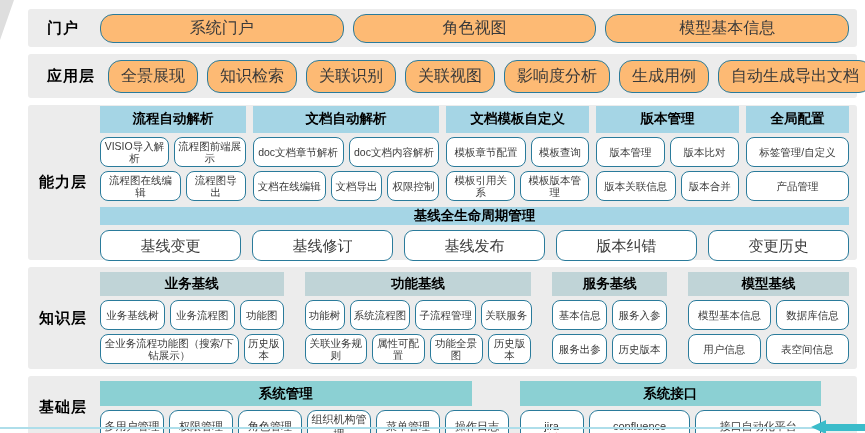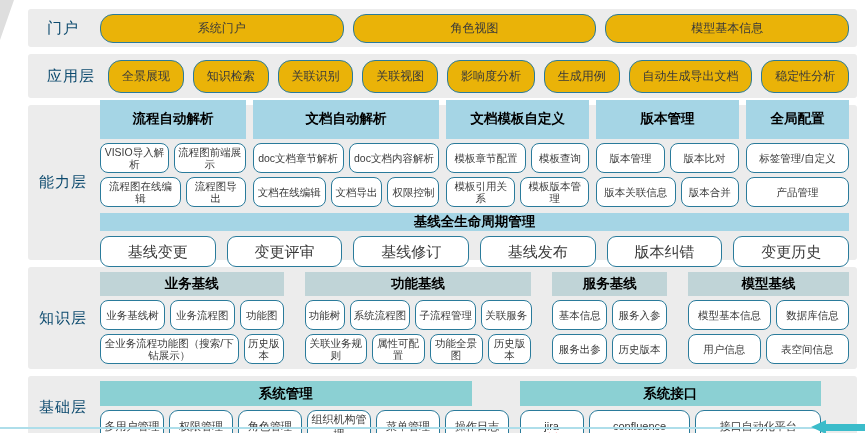--- a/index.html
+++ b/index.html
@@ -12,32 +12,32 @@
   #diagram{
     position:absolute;left:28px;top:9px;width:829px;
     display:flex;flex-direction:column;gap:7px;
   }
   .band{
     background:#ececec;border-radius:3px;
     display:flex;align-items:stretch;
   }
   .layer-label{
     flex:0 0 70px;display:flex;align-items:center;justify-content:center;
-    font-weight:normal;font-size:15px;color:#0c4a6e;letter-spacing:1px;
+    font-weight:bold;font-size:15px;color:#000000;letter-spacing:1px;
   }
   .band-content{
     flex:1;display:flex;flex-direction:column;justify-content:center;
     padding:5px 8px 5px 2px;min-width:0;
   }
   
   .pill-row{display:flex;gap:9px;}
   .pill{
-    background:#eab308;border:1.6px solid #2a7b9b;border-radius:13px;
+    background:#fdba74;border:1.6px solid #2a7b9b;border-radius:13px;
     display:flex;align-items:center;justify-content:center;
-    font-size:12px;color:#3a3a3a;white-space:nowrap;
+    font-size:16px;color:#3a3a3a;white-space:nowrap;
   }
   .band-portal{height:38px;}
   .band-portal .pill{flex:1 1 0;height:27px;}
   .band-application{height:44px;padding-left:8px;}
   .band-application .pill{flex:1 1 auto;height:31px;padding:0 12px;}
   
   .groups-row{display:flex;gap:7px;align-items:stretch;}
   .group{display:flex;flex-direction:column;gap:4px;min-width:0;}
   .group-header{
     display:flex;align-items:center;justify-content:center;
@@ -45,21 +45,21 @@
   }
   .btn-row{display:flex;gap:5px;flex:1;}
   .sbtn{
     flex:1 1 auto;background:#fff;border:1.5px solid #2a7b9b;border-radius:8px;
     display:flex;align-items:center;justify-content:center;text-align:center;
     font-size:10.5px;color:#3a3a3a;line-height:1.15;padding:2px 3px;min-height:23px;
   }
   
   .band-capability{height:155px;}
   .band-capability .band-content{padding-top:7px;}
-  .band-capability .group-header{background:#a5d5e5;height:39px;}
+  .band-capability .group-header{background:#a5d5e5;height:27px;}
   .band-capability .groups-row .group:nth-child(1){flex:150 1 0;}
   .band-capability .groups-row .group:nth-child(2){flex:192 1 0;}
   .band-capability .groups-row .group:nth-child(3){flex:147 1 0;}
   .band-capability .groups-row .group:nth-child(4){flex:147 1 0;}
   .band-capability .groups-row .group:nth-child(5){flex:106 1 0;}
   .baseline-header{
     background:#a5d5e5;height:21px;margin-top:6px;
     display:flex;align-items:center;justify-content:center;
     font-weight:bold;font-size:13.5px;color:#000;
   }
@@ -187,21 +187,20 @@
               <div class="sbtn">标签管理/自定义</div>
             </div>
             <div class="btn-row">
               <div class="sbtn">产品管理</div>
             </div>
           </div>
         </div>
         <div class="baseline-header">基线全生命周期管理</div>
         <div class="baseline-row">
           <div class="sbtn">基线变更</div>
-          <div class="sbtn">变更评审</div>
           <div class="sbtn">基线修订</div>
           <div class="sbtn">基线发布</div>
           <div class="sbtn">版本纠错</div>
           <div class="sbtn">变更历史</div>
         </div>
       </div>
     </div>
     <div class="band band-knowledge">
       <div class="layer-label">知识层</div>
       <div class="band-content">

